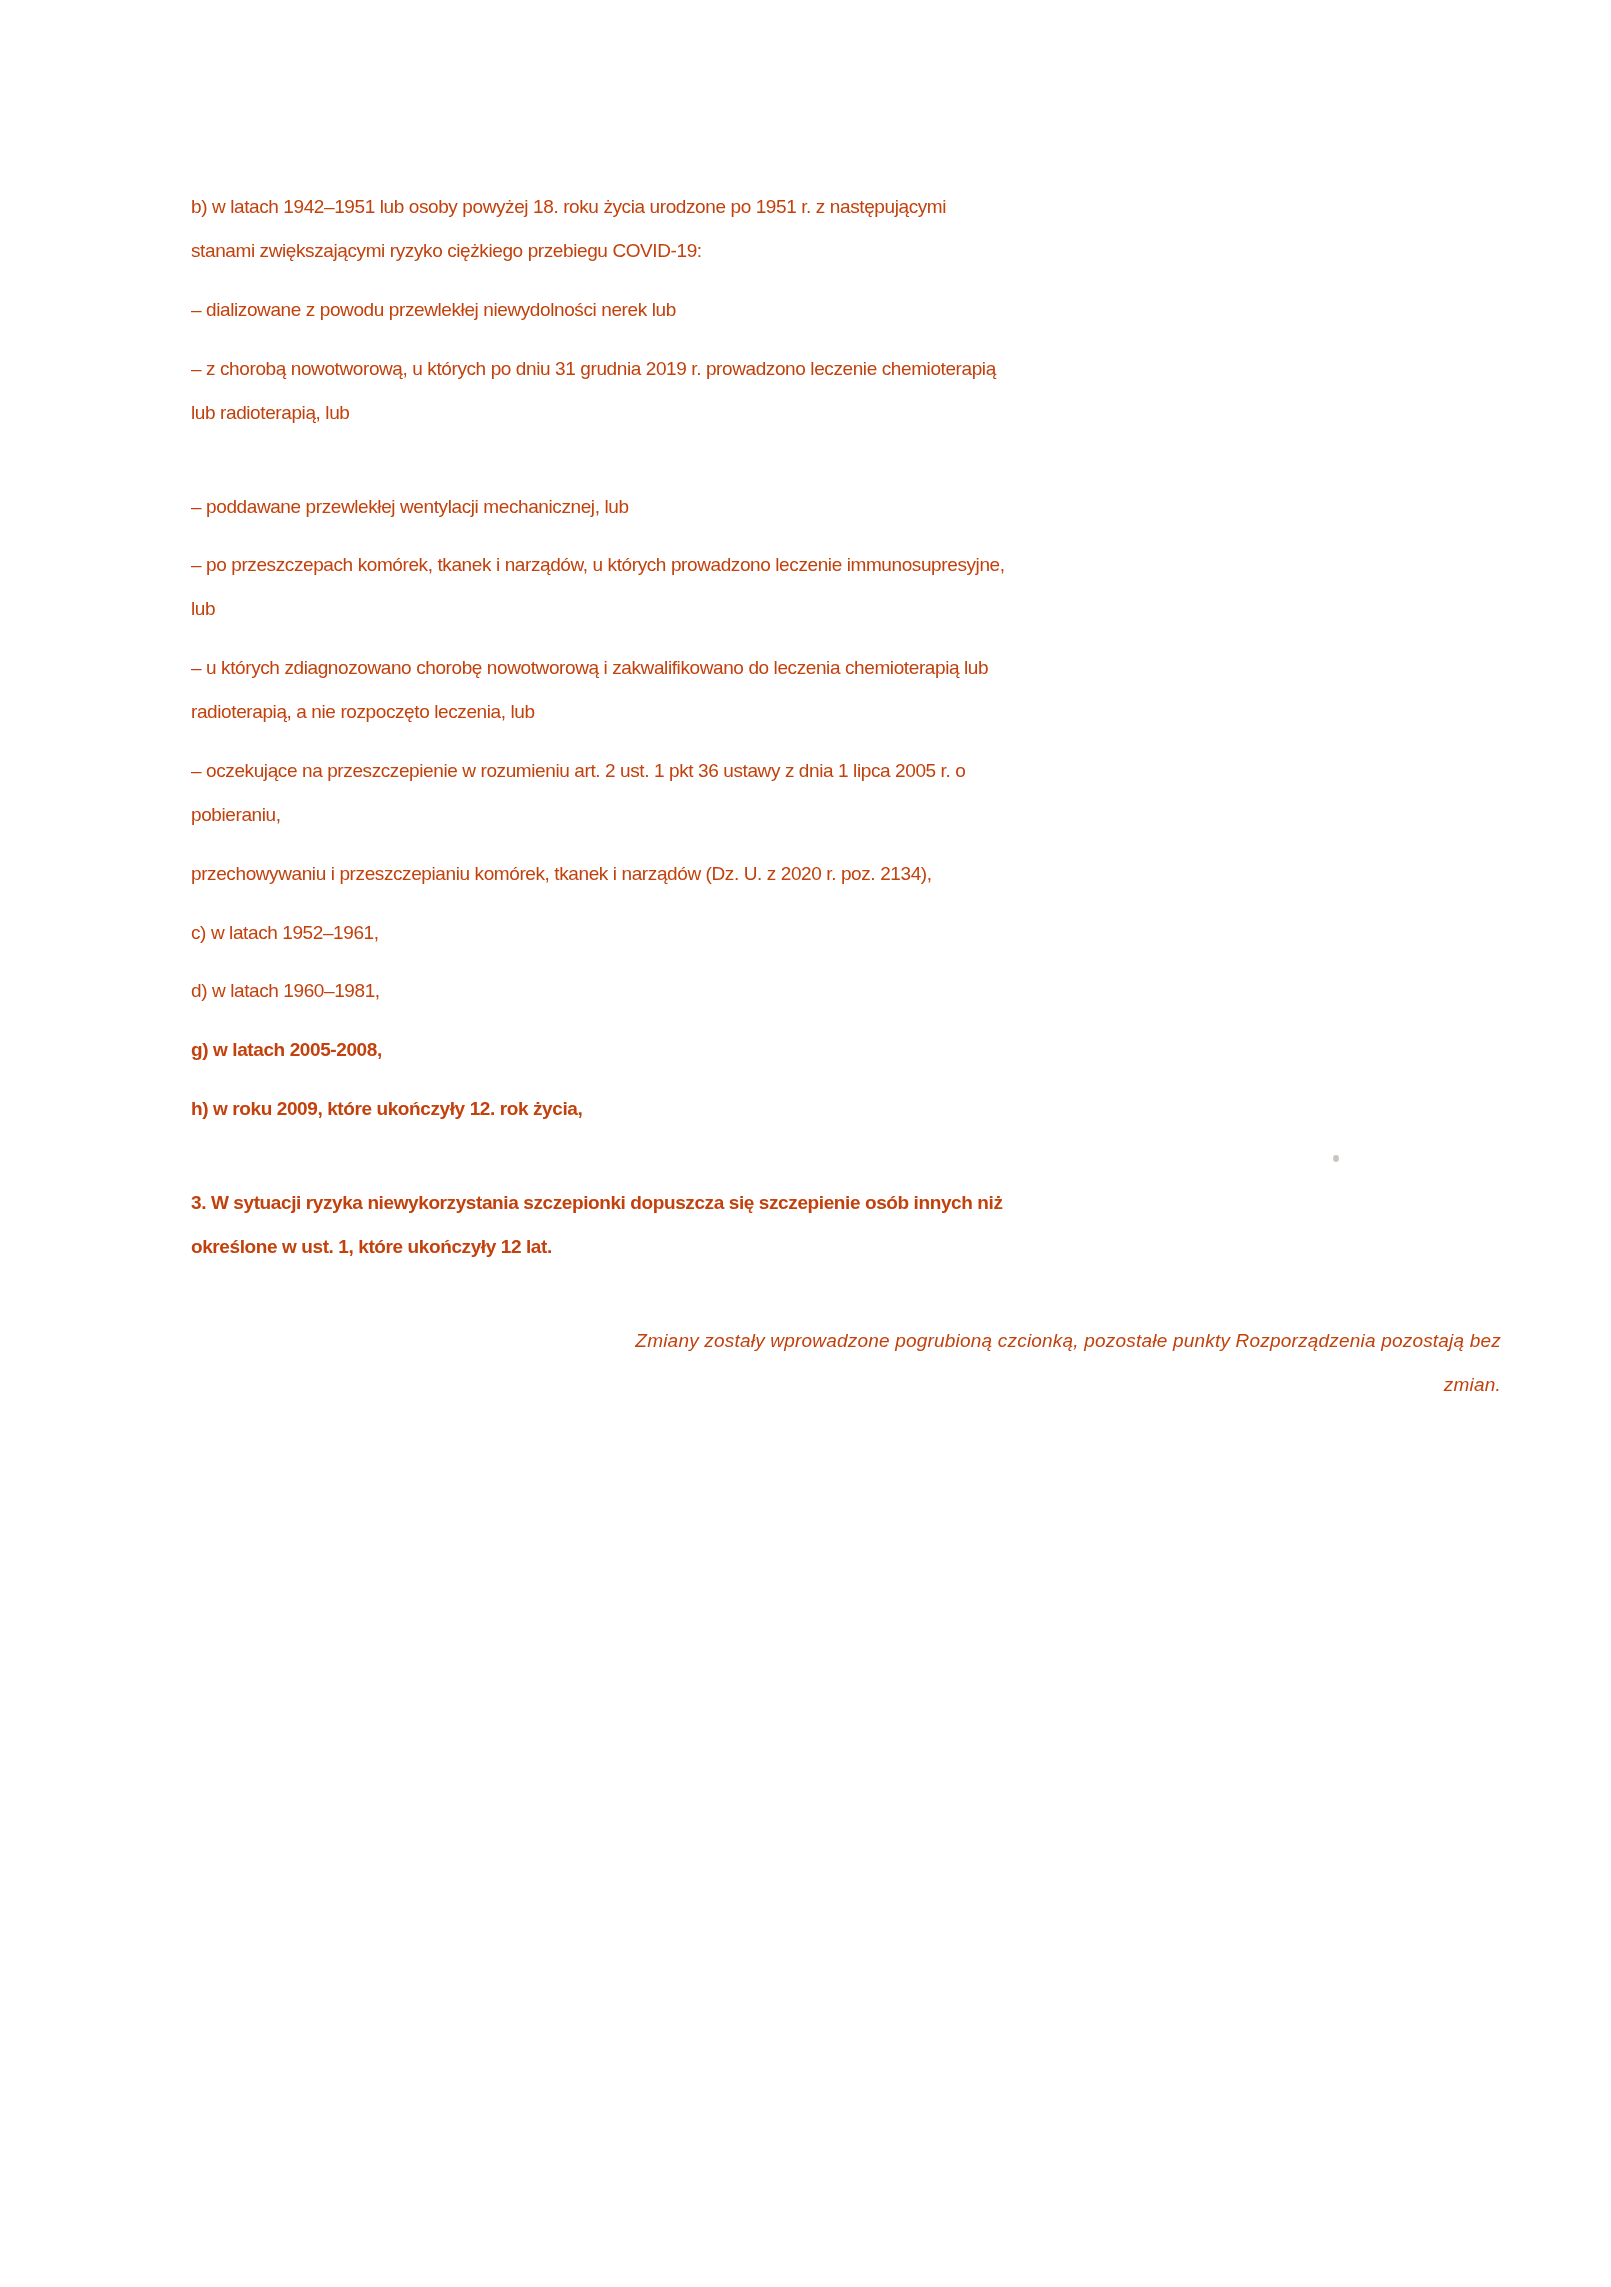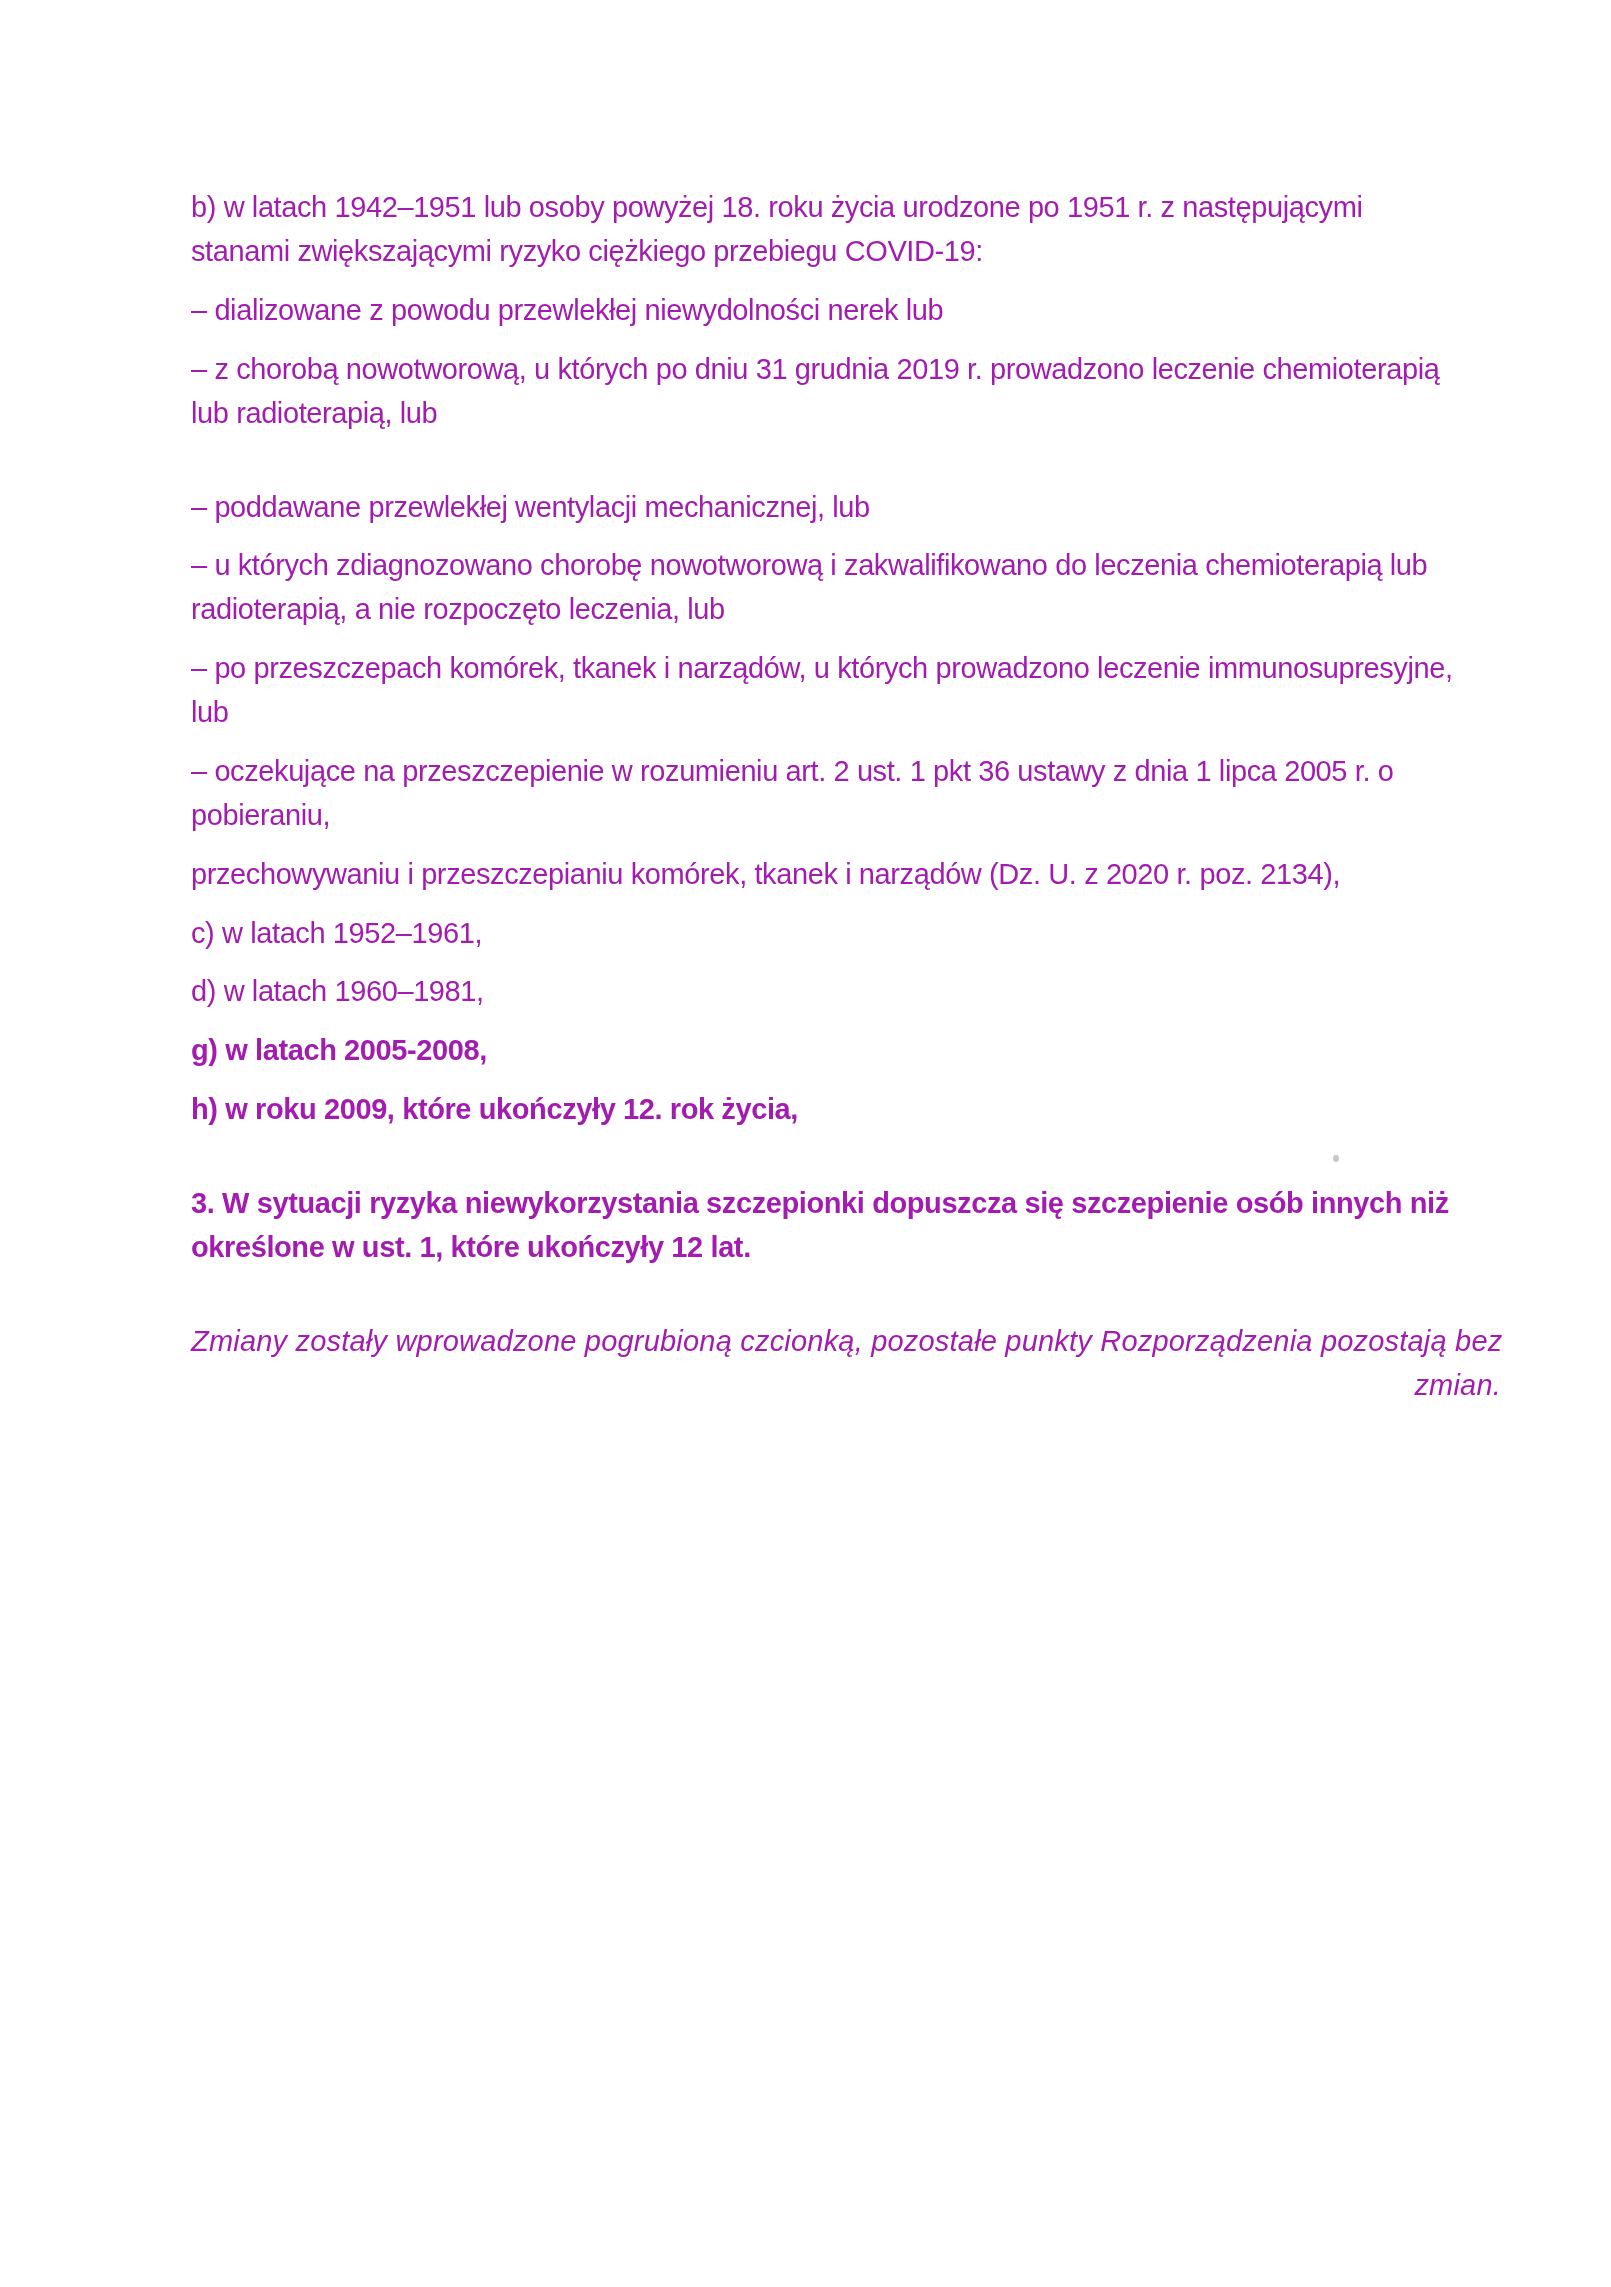--- a/index.html
+++ b/index.html
@@ -19,22 +19,22 @@
     width: 1612px;
     height: 2287px;
     background: #ffffff;
     font-family: "Liberation Sans", sans-serif;
   }
   .content {
     position: absolute;
     left: 191px;
     top: 185px;
     width: 1310px;
-    color: #a21caf;
-    font-size: 29px;
+    color: #c2410c;
+    font-size: 19px;
     line-height: 44px;
     letter-spacing: -0.4px;
   }
   .content p {
     margin: 0 0 14.8px 0;
     white-space: pre;      
   }
   .content p.gap {
     margin-top: 50px;      
   }
@@ -61,24 +61,24 @@
 <body>
 
 <div class="page">
   <div class="content">
     <p>b) w latach 1942–1951 lub osoby powyżej 18. roku życia urodzone po 1951 r. z następującymi
 stanami zwiększającymi ryzyko ciężkiego przebiegu COVID-19:</p>
     <p>– dializowane z powodu przewlekłej niewydolności nerek lub</p>
     <p>– z chorobą nowotworową, u których po dniu 31 grudnia 2019 r. prowadzono leczenie chemioterapią
 lub radioterapią, lub</p>
     <p class="gap">– poddawane przewlekłej wentylacji mechanicznej, lub</p>
+    <p>– po przeszczepach komórek, tkanek i narządów, u których prowadzono leczenie immunosupresyjne,
+lub</p>
     <p>– u których zdiagnozowano chorobę nowotworową i zakwalifikowano do leczenia chemioterapią lub
 radioterapią, a nie rozpoczęto leczenia, lub</p>
-    <p>– po przeszczepach komórek, tkanek i narządów, u których prowadzono leczenie immunosupresyjne,
-lub</p>
     <p>– oczekujące na przeszczepienie w rozumieniu art. 2 ust. 1 pkt 36 ustawy z dnia 1 lipca 2005 r. o
 pobieraniu,</p>
     <p>przechowywaniu i przeszczepianiu komórek, tkanek i narządów (Dz. U. z 2020 r. poz. 2134),</p>
     <p>c) w latach 1952–1961,</p>
     <p>d) w latach 1960–1981,</p>
     <p class="b">g) w latach 2005-2008,</p>
     <p class="b">h) w roku 2009, które ukończyły 12. rok życia,</p>
     <p class="b gap">3. W sytuacji ryzyka niewykorzystania szczepionki dopuszcza się szczepienie osób innych niż
 określone w ust. 1, które ukończyły 12 lat.</p>
     <p class="i gap">Zmiany zostały wprowadzone pogrubioną czcionką, pozostałe punkty Rozporządzenia pozostają bez

